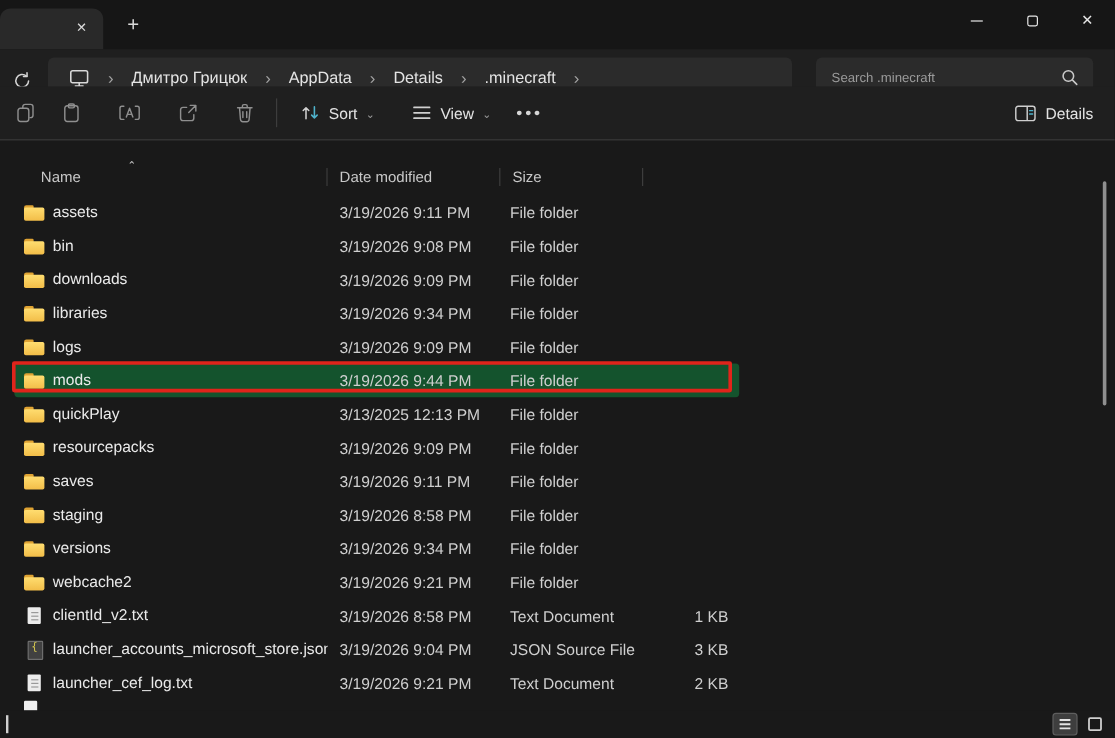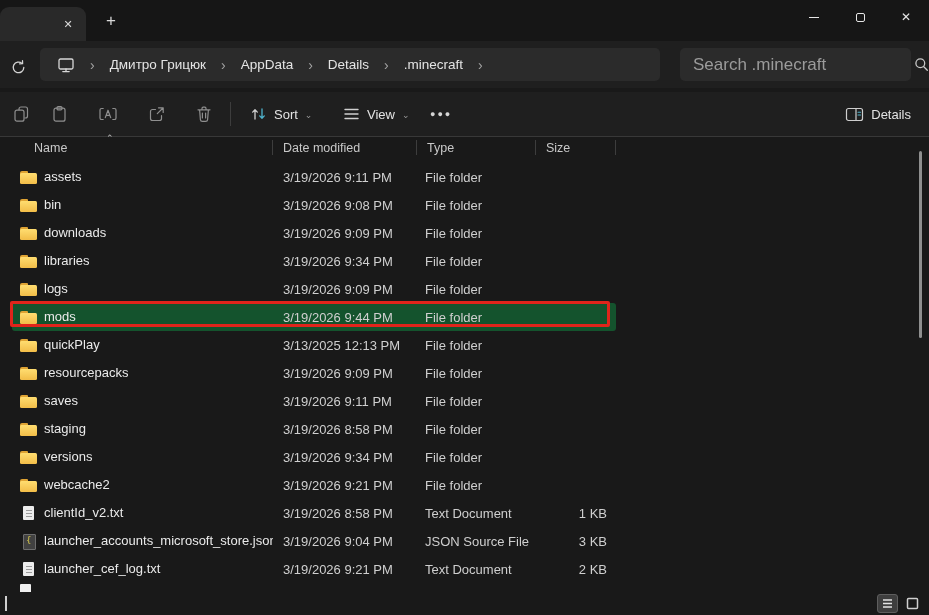--- a/index.html
+++ b/index.html
@@ -25,26 +25,26 @@
   .refresh-btn { position:absolute; left:5px; top:13px; width:26px; height:26px;
                  display:flex; align-items:center; justify-content:center; }
   .breadcrumb { position:absolute; left:40px; top:7px; width:620px; height:33px; background:#2b2b2b;
                 border-radius:5px; display:flex; align-items:center; padding-left:11px; font-size:13.5px; color:#e4e4e4; }
   .crumb-root-icon { display:flex; align-items:center; padding:0 5px; }
   .crumb { padding:0 6px; white-space:nowrap; }
   .crumb-chev { padding:0 9px; color:#a3a3a3; font-size:14px; }
   .searchbox { position:absolute; left:680px; top:7px; width:231px; height:33px; background:#2b2b2b;
                border-radius:5px; display:flex; align-items:center; }
   .searchbox input { flex:1; background:transparent; border:none; outline:none; color:#cfcfcf;
-                     font-size:17px; padding-left:13px; font-family:"Liberation Sans",sans-serif; }
+                     font-size:11px; padding-left:13px; font-family:"Liberation Sans",sans-serif; }
   .searchbox input::placeholder { color:#9b9b9b; }
   .search-icon { margin-right:12px; display:flex; }
 
   
-  .commandbar { position:absolute; top:92px; left:0; width:929px; height:45px; background:#1f1f1f;
+  .commandbar { position:absolute; top:72px; left:0; width:929px; height:45px; background:#1f1f1f;
                 border-bottom:1px solid #383838; }
   .cmd-icon-btn { position:absolute; top:7px; width:34px; height:30px; display:flex;
                   align-items:center; justify-content:center; border-radius:4px; }
   .cmd-sep { position:absolute; left:230px; top:10px; width:1px; height:24px; background:#3d3d3d; }
   .cmd-btn { position:absolute; top:7px; height:30px; display:flex; align-items:center; gap:7px;
              color:#e3e3e3; font-size:13px; padding:0 10px; border-radius:4px; }
   .caret-down { color:#9a9a9a; font-size:9px; line-height:1; margin-top:3px; }
   .more-dots { color:#d6d6d6; font-size:9px; letter-spacing:2px; }
 
   
@@ -221,23 +221,20 @@
 <div class="listheader">
   <div class="headgrid">
     <div class="hcell hcell-name">
       <span>Name</span>
       <span class="sort-caret">⌃</span>
     </div>
     <div class="hcell">
       <span>Date modified</span>
     </div>
     <div class="hcell">
-      <span>Type</span>
-    </div>
-    <div class="hcell">
       <span>Size</span>
     </div>
   </div>
 </div>
 
 <div class="filelist">
     <div class="row">
     <div class="cell-name">
       <span class="fi icon-folder"></span>
       <span>assets</span>

